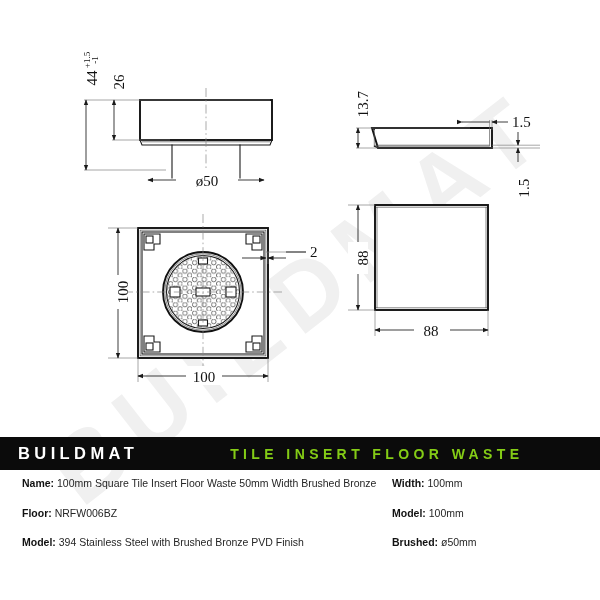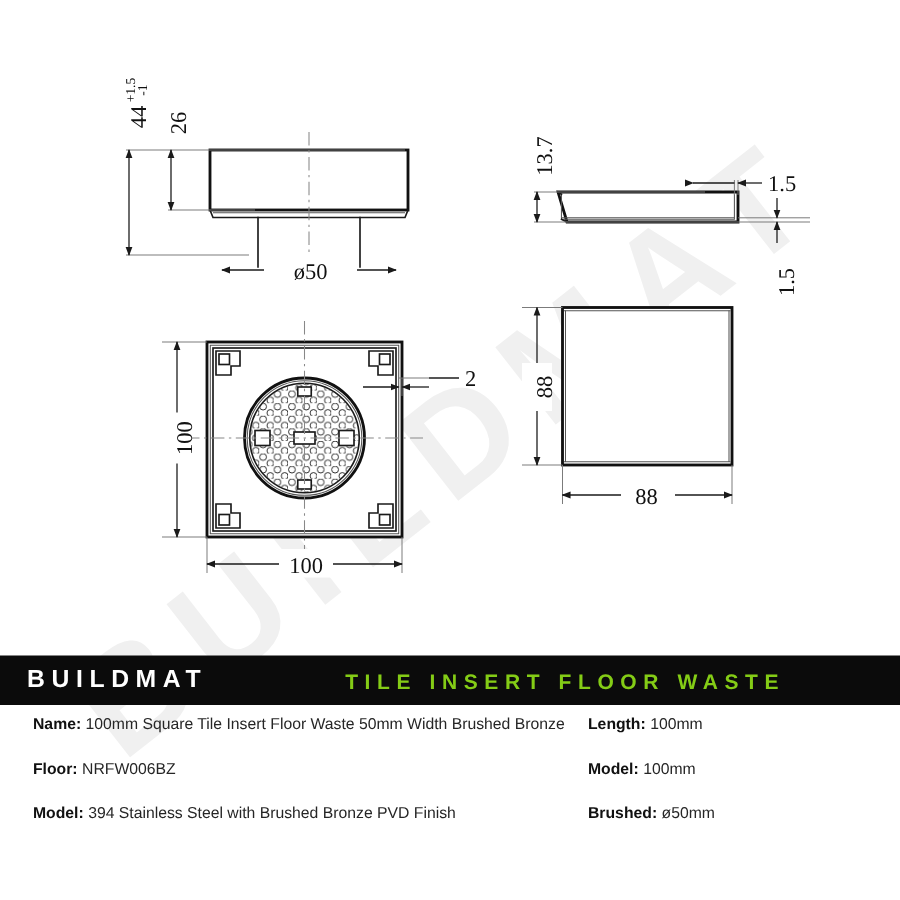--- a/index.html
+++ b/index.html
@@ -357,21 +357,21 @@
         <span class="lbl">Floor:</span>
         <span class="val">NRFW006BZ</span>
       </div>
       <div class="row">
         <span class="lbl">Model:</span>
         <span class="val">394 Stainless Steel with Brushed Bronze PVD Finish</span>
       </div>
     </div>
     <div class="col-right">
       <div class="row">
-        <span class="lbl">Length:</span>
+        <span class="lbl">Width:</span>
         <span class="val">100mm</span>
       </div>
       <div class="row">
         <span class="lbl">Model:</span>
         <span class="val">100mm</span>
       </div>
       <div class="row">
         <span class="lbl">Brushed:</span>
         <span class="val">ø50mm</span>
       </div>

